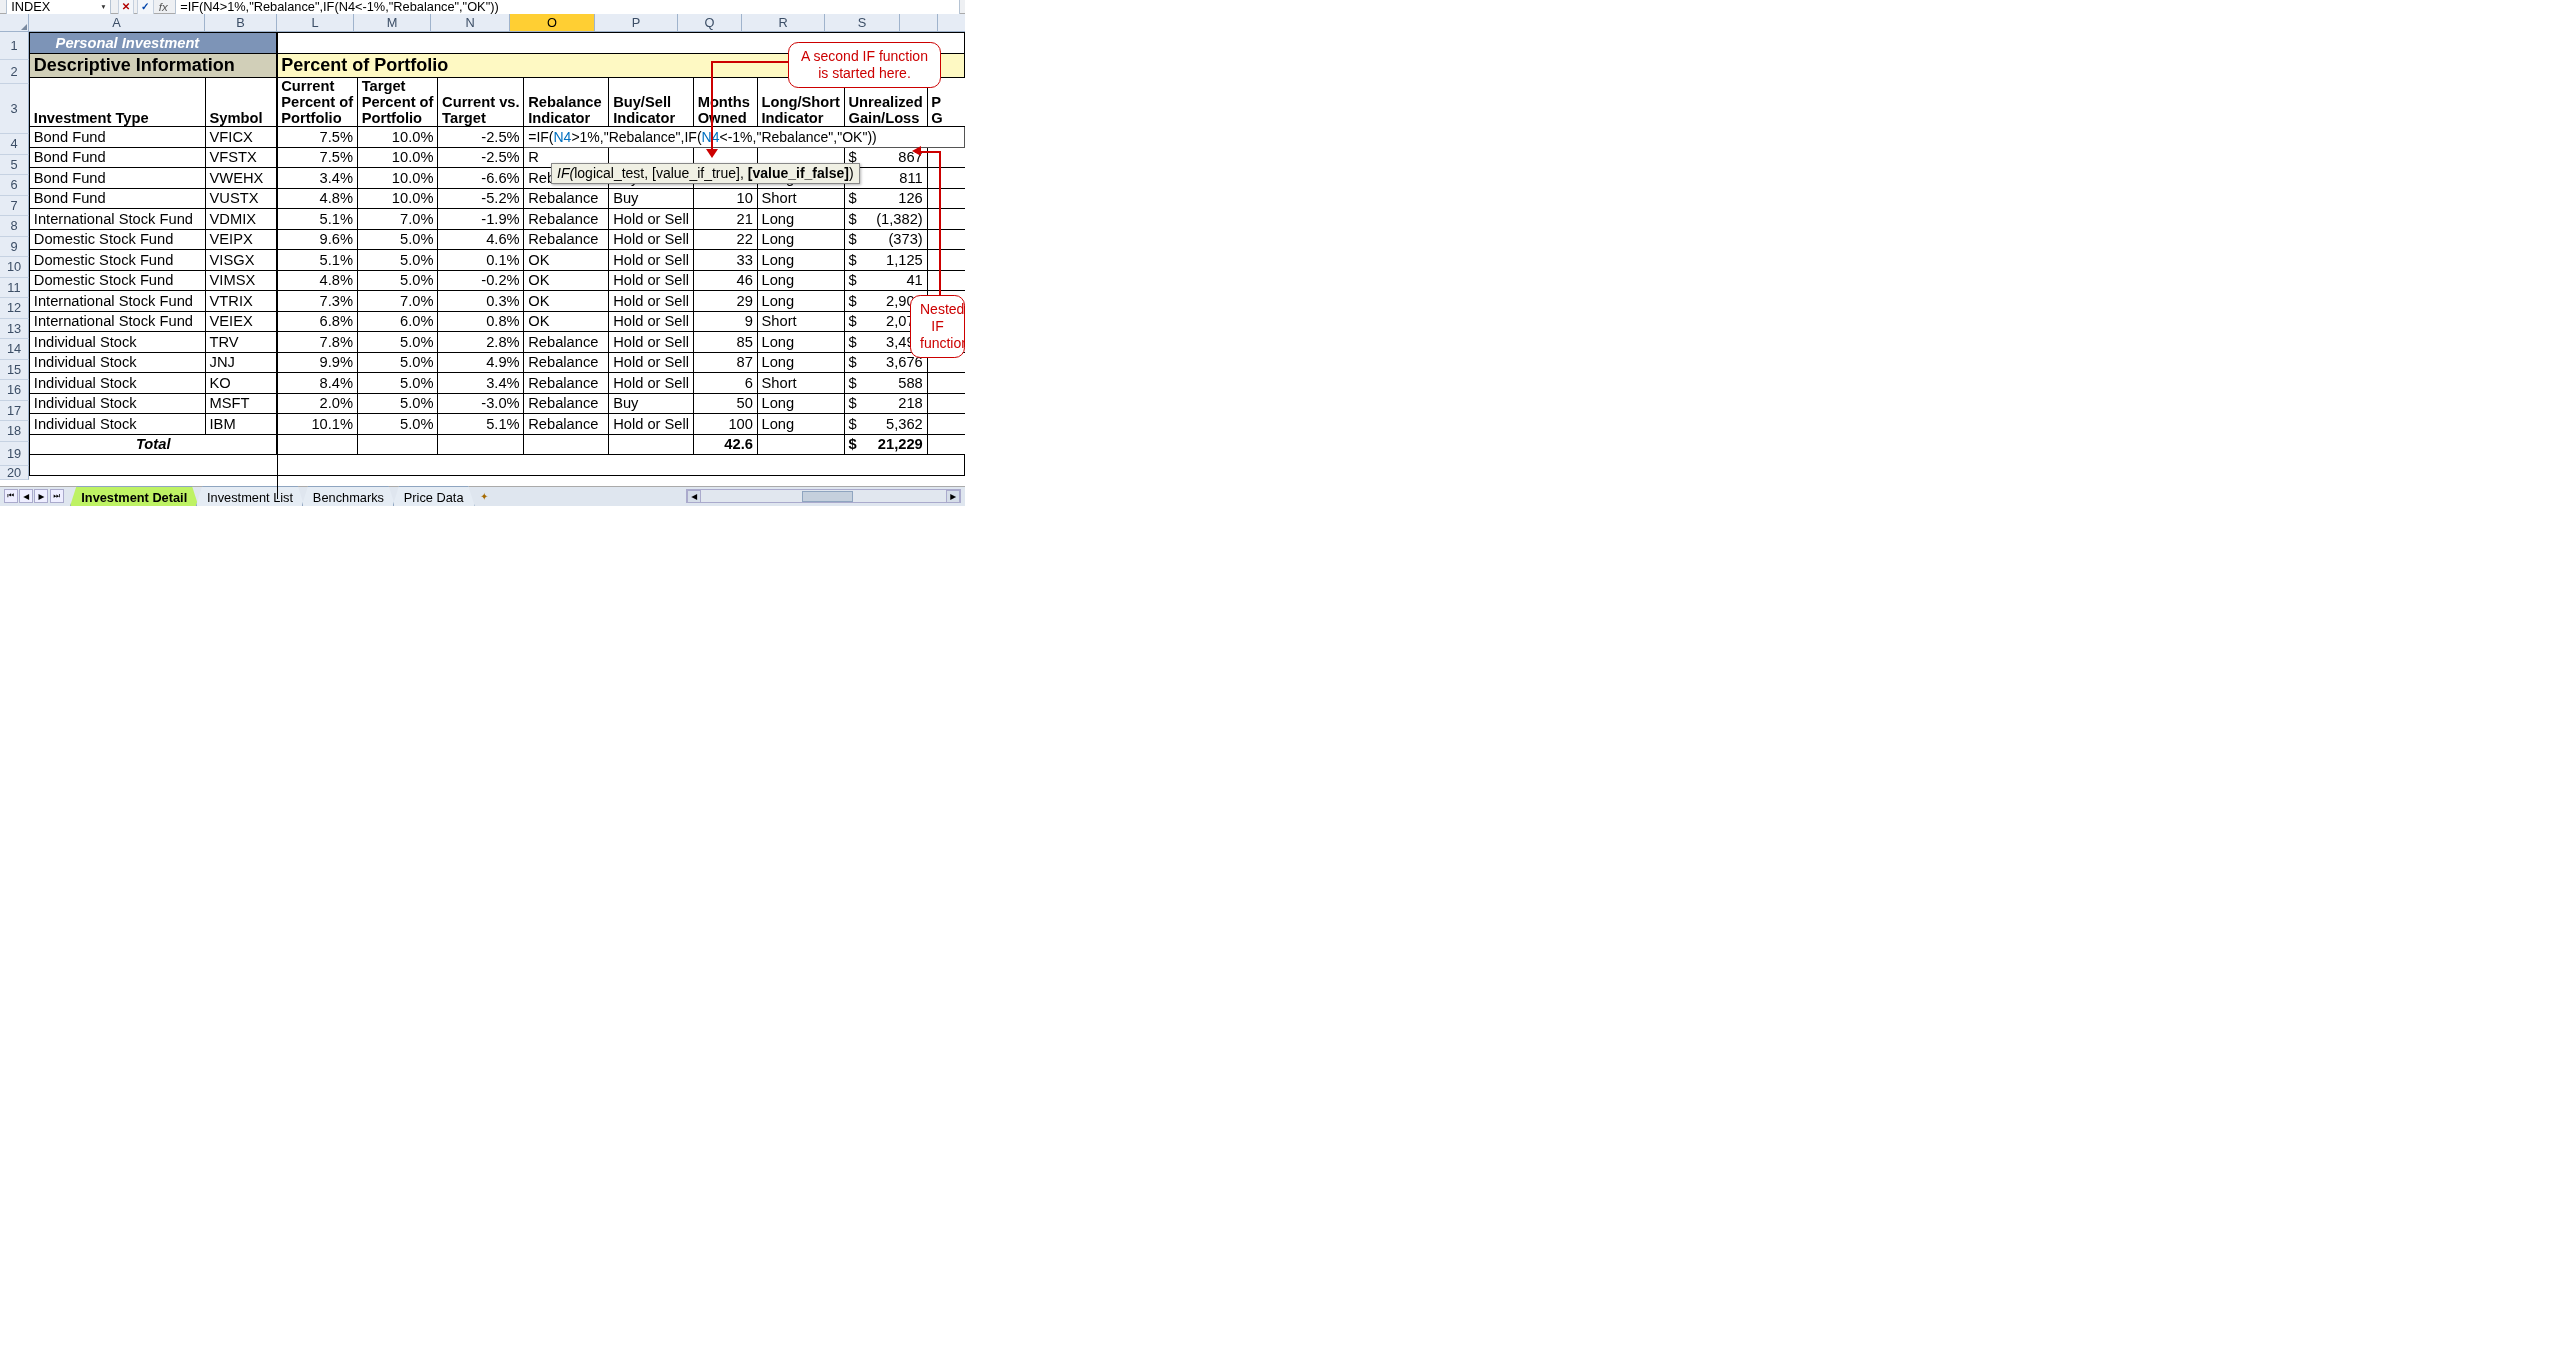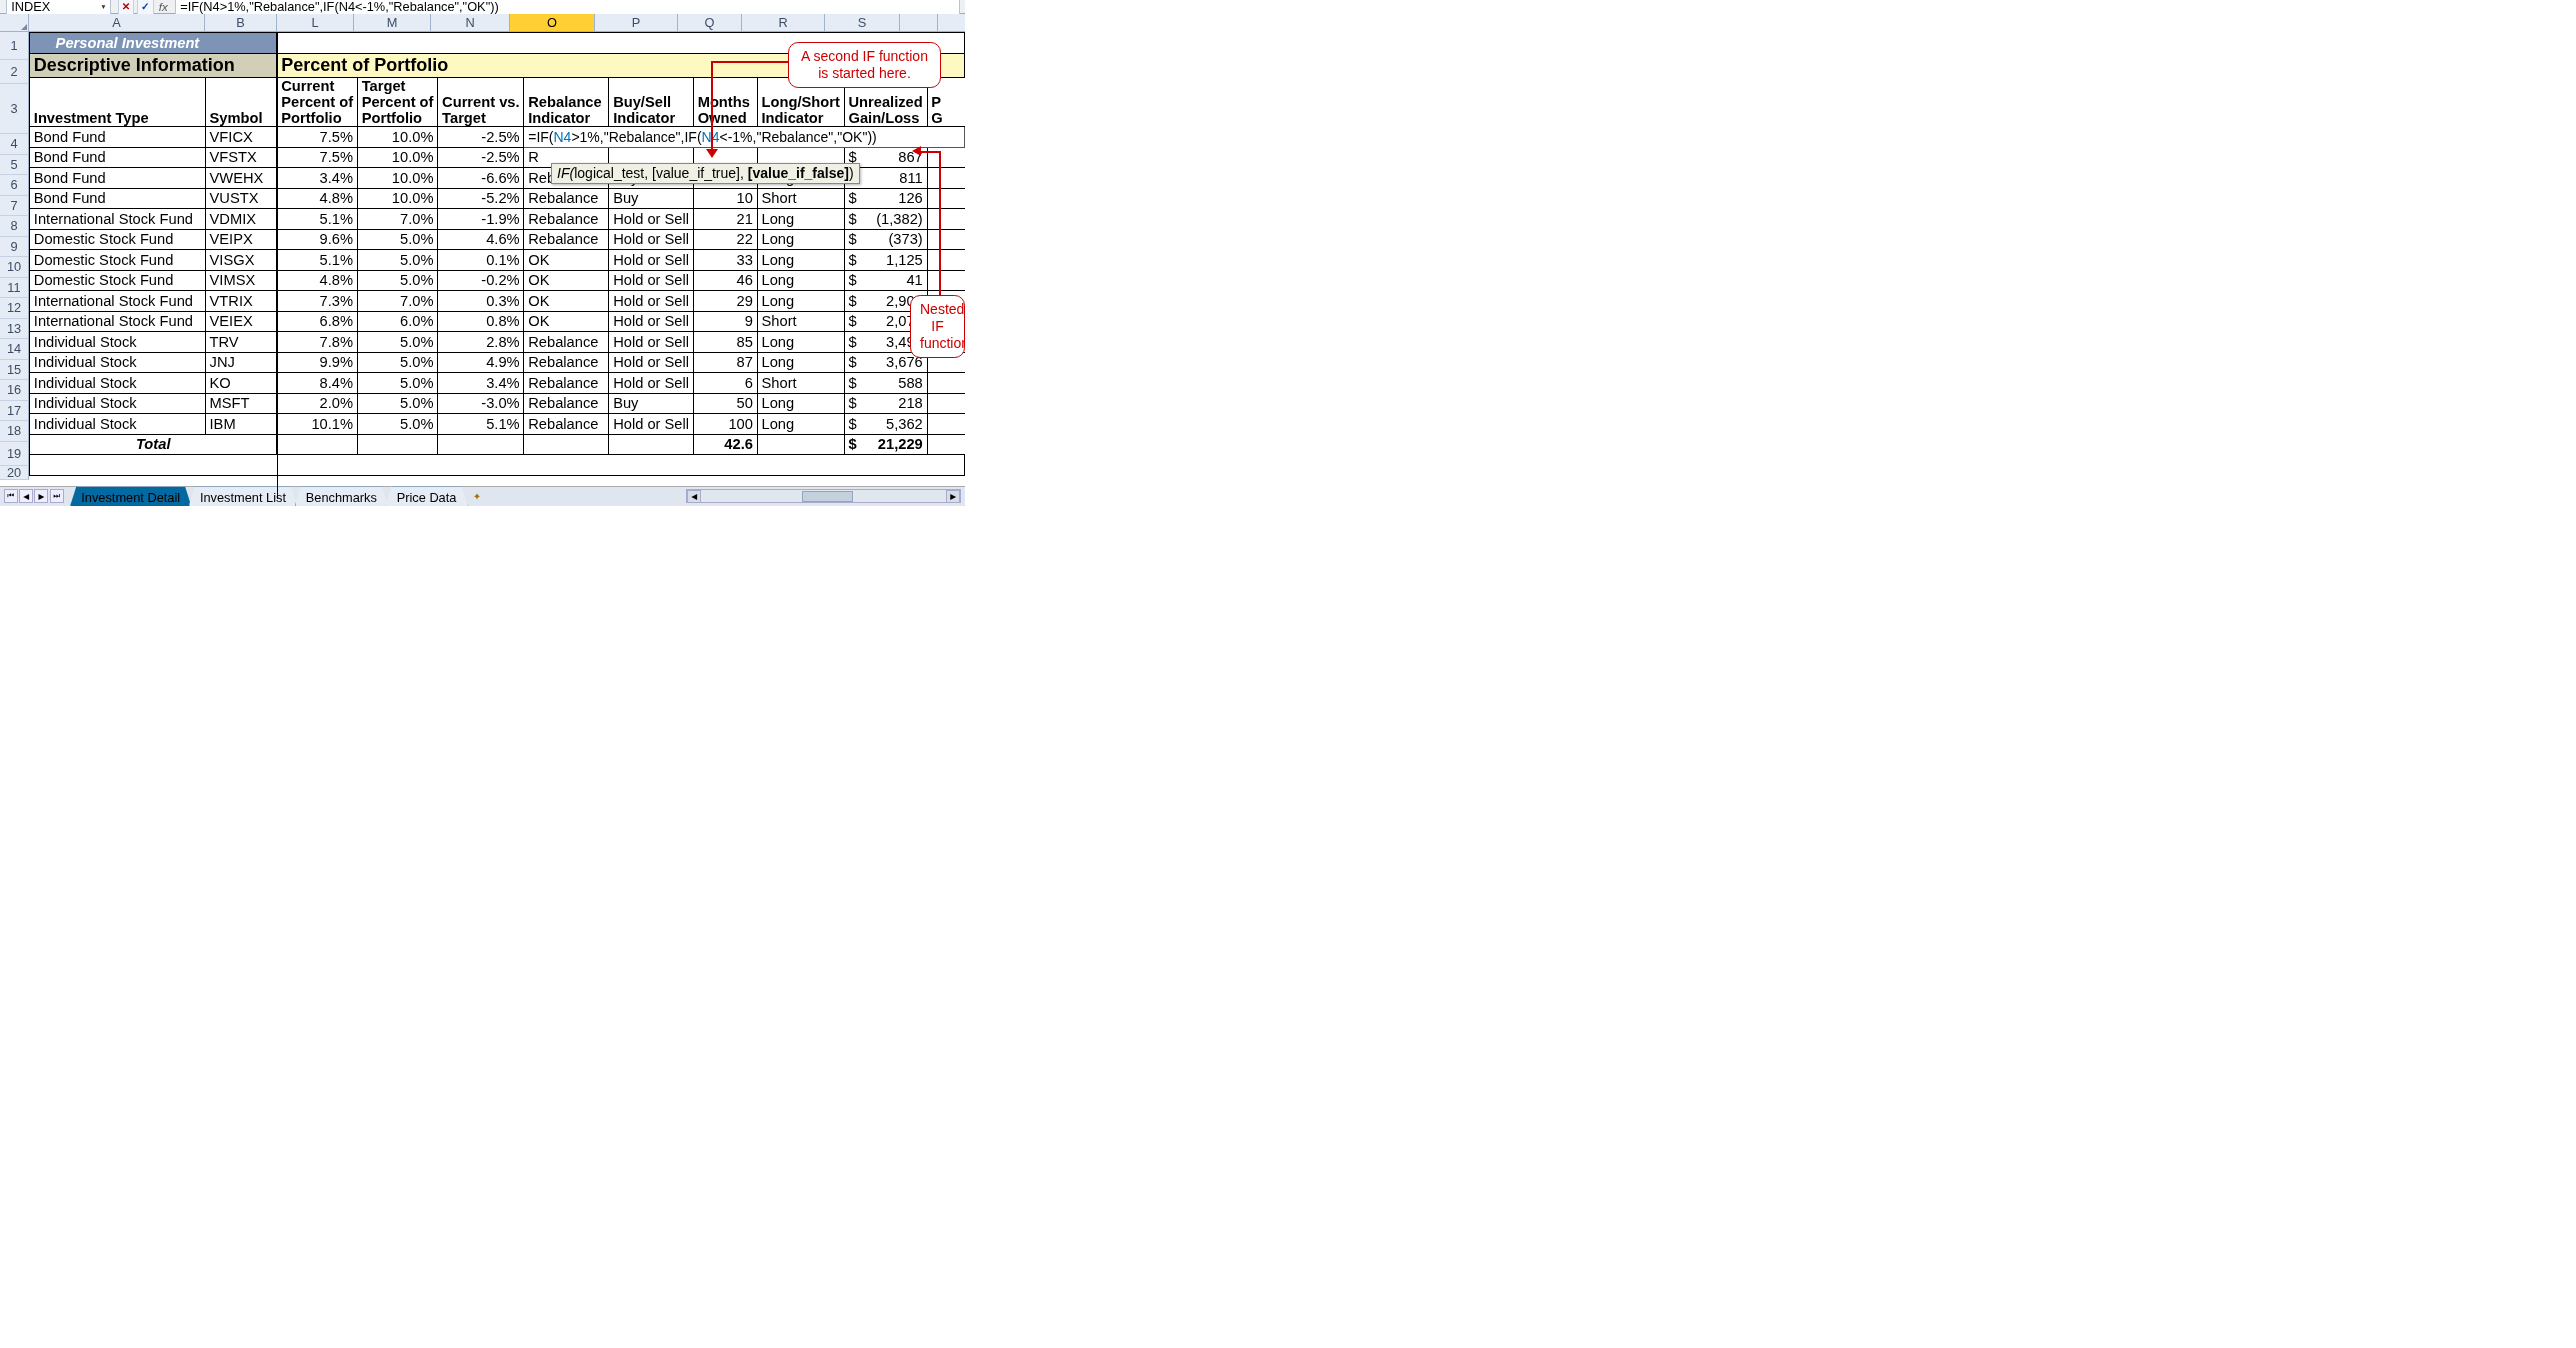--- a/index.html
+++ b/index.html
@@ -232,22 +232,22 @@
   padding:2.6px 10.2px 1.3px 10.2px;
   background:#e5ecf4;
   border:0.6px solid #8fa5c0;
   border-bottom:none;
   font-size:12.8px;
   color:#000;
   clip-path: polygon(6.4px 0, calc(100% - 6.4px) 0, 100% 100%, 0 100%);
   margin-right:-2.6px;
 }
 .tab.active {
-  background:#0369a1;
-  font-weight:normal;
+  background:#bef264;
+  font-weight:bold;
   color:#000;
 }
 .new-tab {
   width:16.6px;height:14px; margin-left:3.8px;
   display:flex;align-items:center;justify-content:center;
   font-size:10.2px; color:#a66a00;
 }
 .hscroll {
   margin-left:auto;
   width:275px; height:14px;

